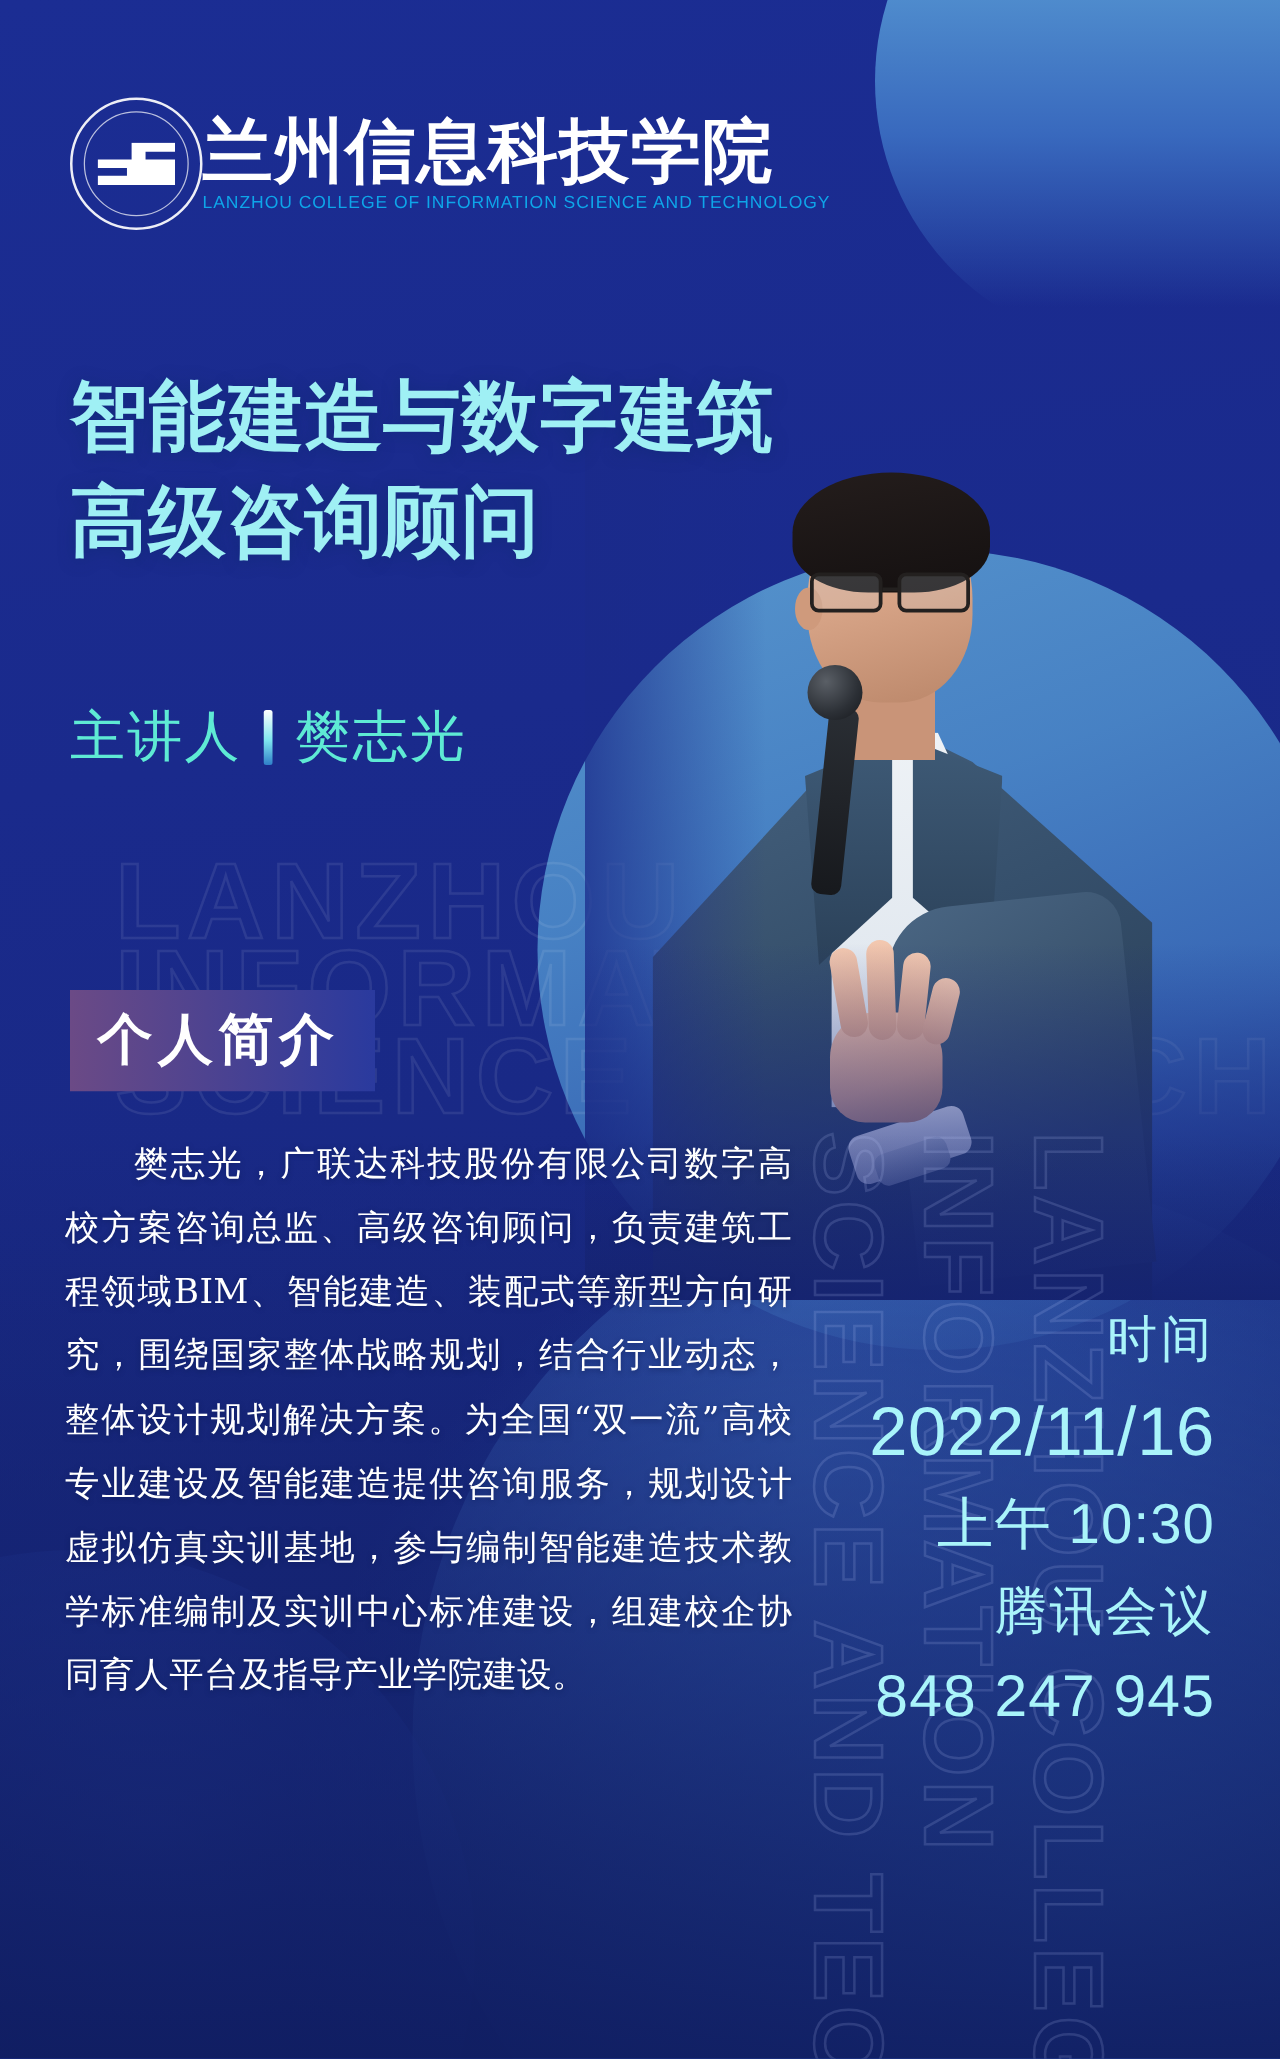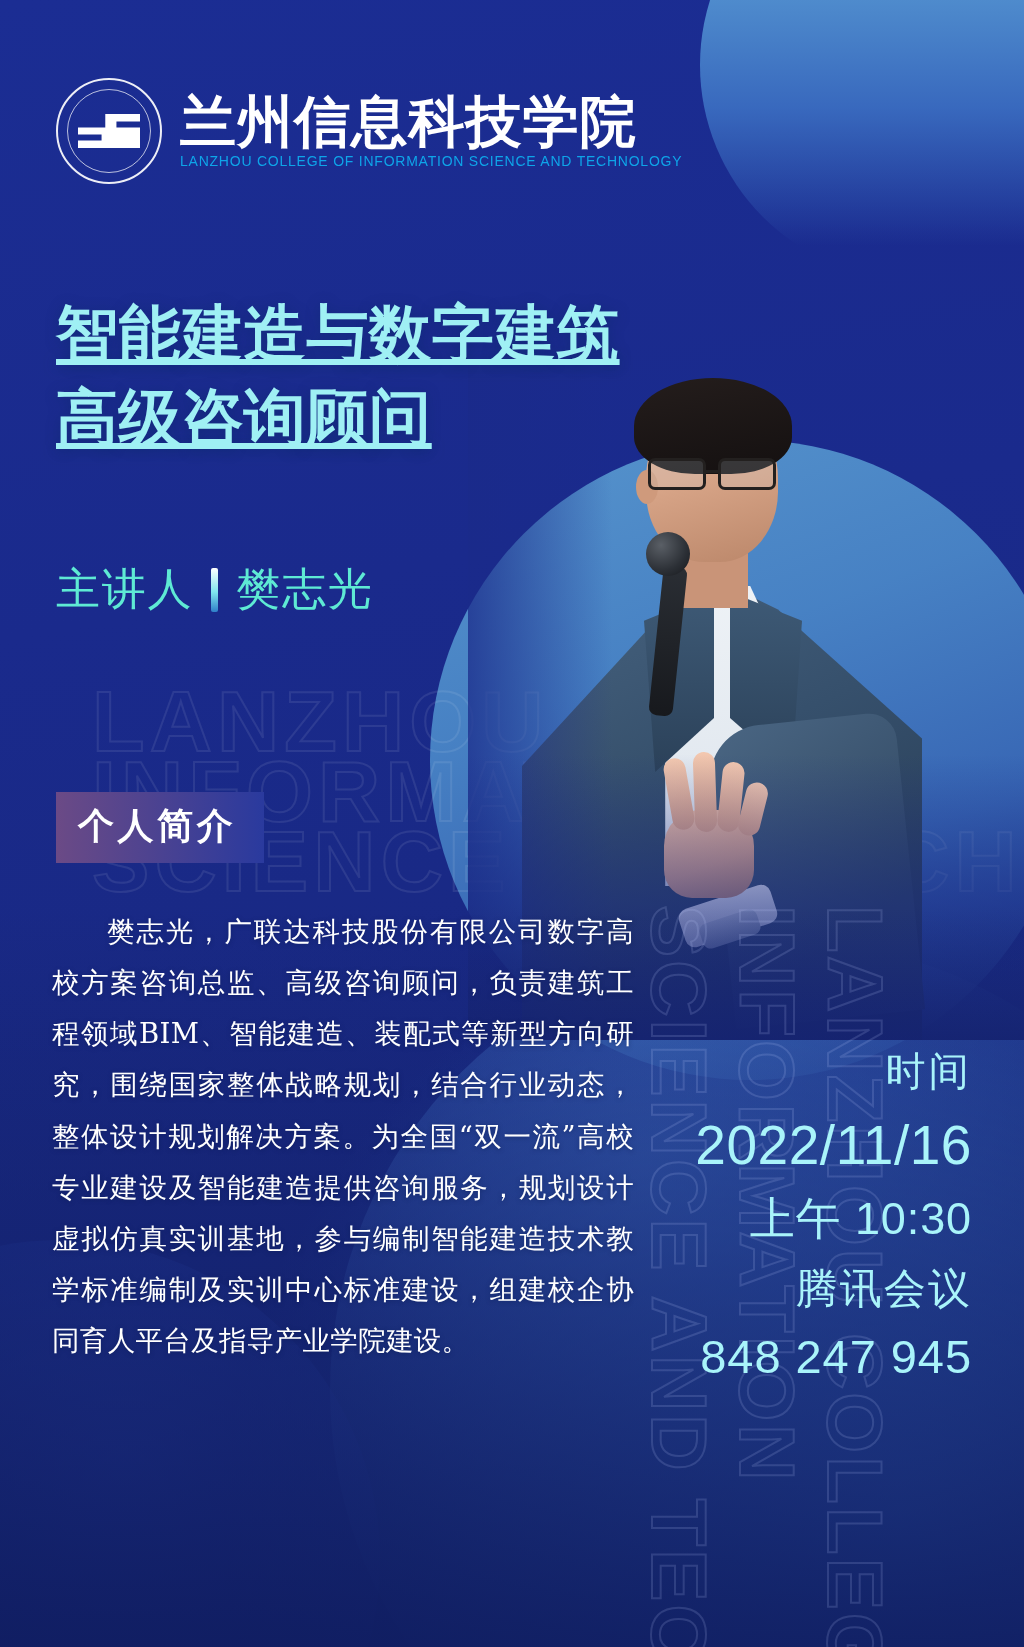--- a/index.html
+++ b/index.html
@@ -172,21 +172,21 @@
   }
   .photo-fade{
     position:absolute;inset:0;
     background:
       linear-gradient(180deg,rgba(26,42,138,0) 58%,rgba(24,40,130,.55) 80%,rgba(22,36,115,.97) 100%),
       linear-gradient(90deg,rgba(26,42,138,.75) 0%,rgba(26,42,138,0) 26%);
   }
 
   
   .logo-row{
-    position:absolute;left:56px;top:78px;display:flex;align-items:center;gap:18px;
+    position:absolute;left:56px;top:78px;display:flex;align-items:center;
   }
   .logo-mark{
     width:106px;height:106px;border-radius:50%;
     border:2px solid rgba(255,255,255,.92);
     position:relative;flex:0 0 auto;
   }
   .logo-mark::before{
     content:"";position:absolute;inset:9px;border-radius:50%;
     border:1px solid rgba(255,255,255,.7);
   }
@@ -206,41 +206,41 @@
     font-size:14px;font-weight:400;color:#0ea5e9;letter-spacing:.055em;
   }
 
   .title{
     position:absolute;left:56px;top:292px;
     color:#9ff0f4;
     font-size:62px;font-weight:700;line-height:1.36;
     letter-spacing:.01em;
     text-shadow:0 2px 14px rgba(0,40,90,.35);
   }
-  .title div{white-space:nowrap;text-decoration:underline;}
+  .title div{white-space:nowrap;}
 
   .speaker-line{
     position:absolute;left:56px;top:560px;
     display:flex;align-items:center;gap:18px;
     color:#5eead4;font-size:44px;font-weight:500;letter-spacing:.04em;
   }
   .sep-bar{
     width:7px;height:44px;border-radius:2px;
     background:linear-gradient(180deg,#ffffff 0%,#7fe6ef 55%,#2f7fc9 100%);
   }
   .affil{
     position:absolute;left:56px;top:632px;
     color:#ffffff;font-size:30px;font-weight:500;line-height:1.44;letter-spacing:.02em;
   }
 
   .badge{
     position:absolute;left:56px;top:792px;
     padding:10px 28px 12px 22px;
     background:linear-gradient(90deg,#6b4a86 0%,#4e4390 45%,#2a3a9e 100%);
-    color:#fff;font-size:36px;font-weight:700;letter-spacing:.1em;
+    color:#fff;font-size:44px;font-weight:700;letter-spacing:.1em;
   }
 
   .bio{
     position:absolute;left:52px;top:906px;width:582px;
     color:#ffffff;
     font-family:"DejaVu Serif","Liberation Serif",serif;
     font-size:27.5px;line-height:1.86;letter-spacing:.012em;
     text-indent:2em;
     text-align:justify;
     text-shadow:0 1px 4px rgba(10,25,80,.5);

